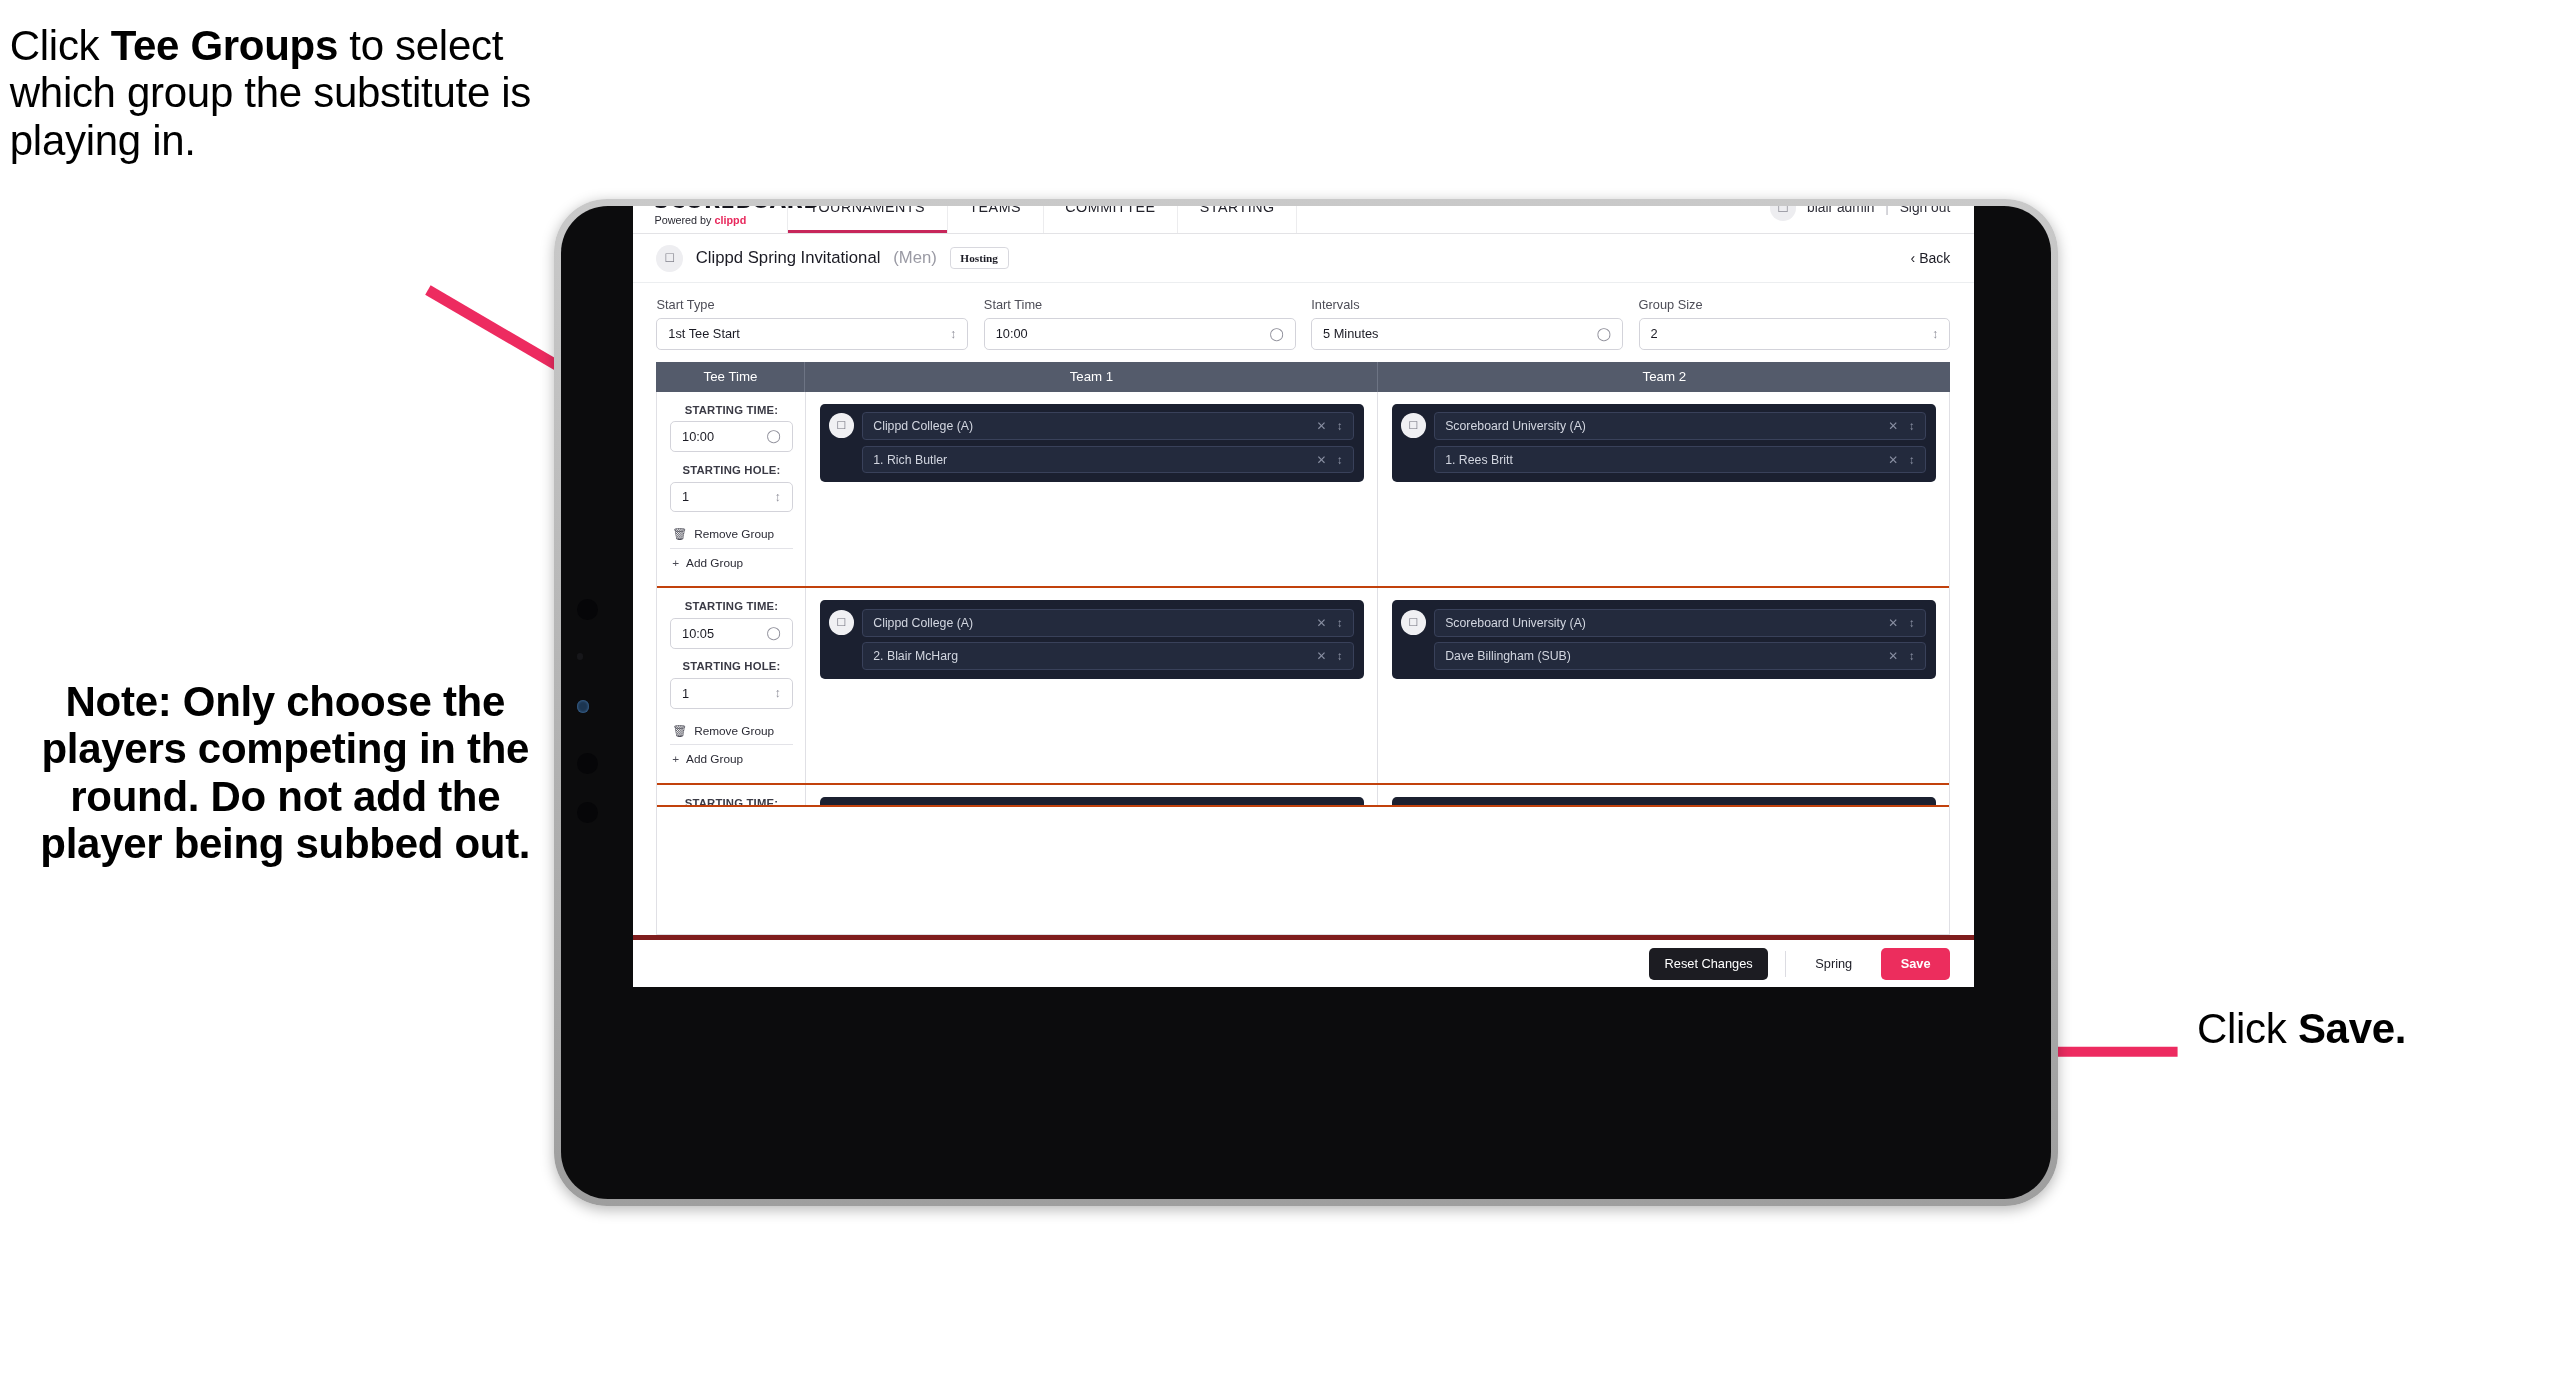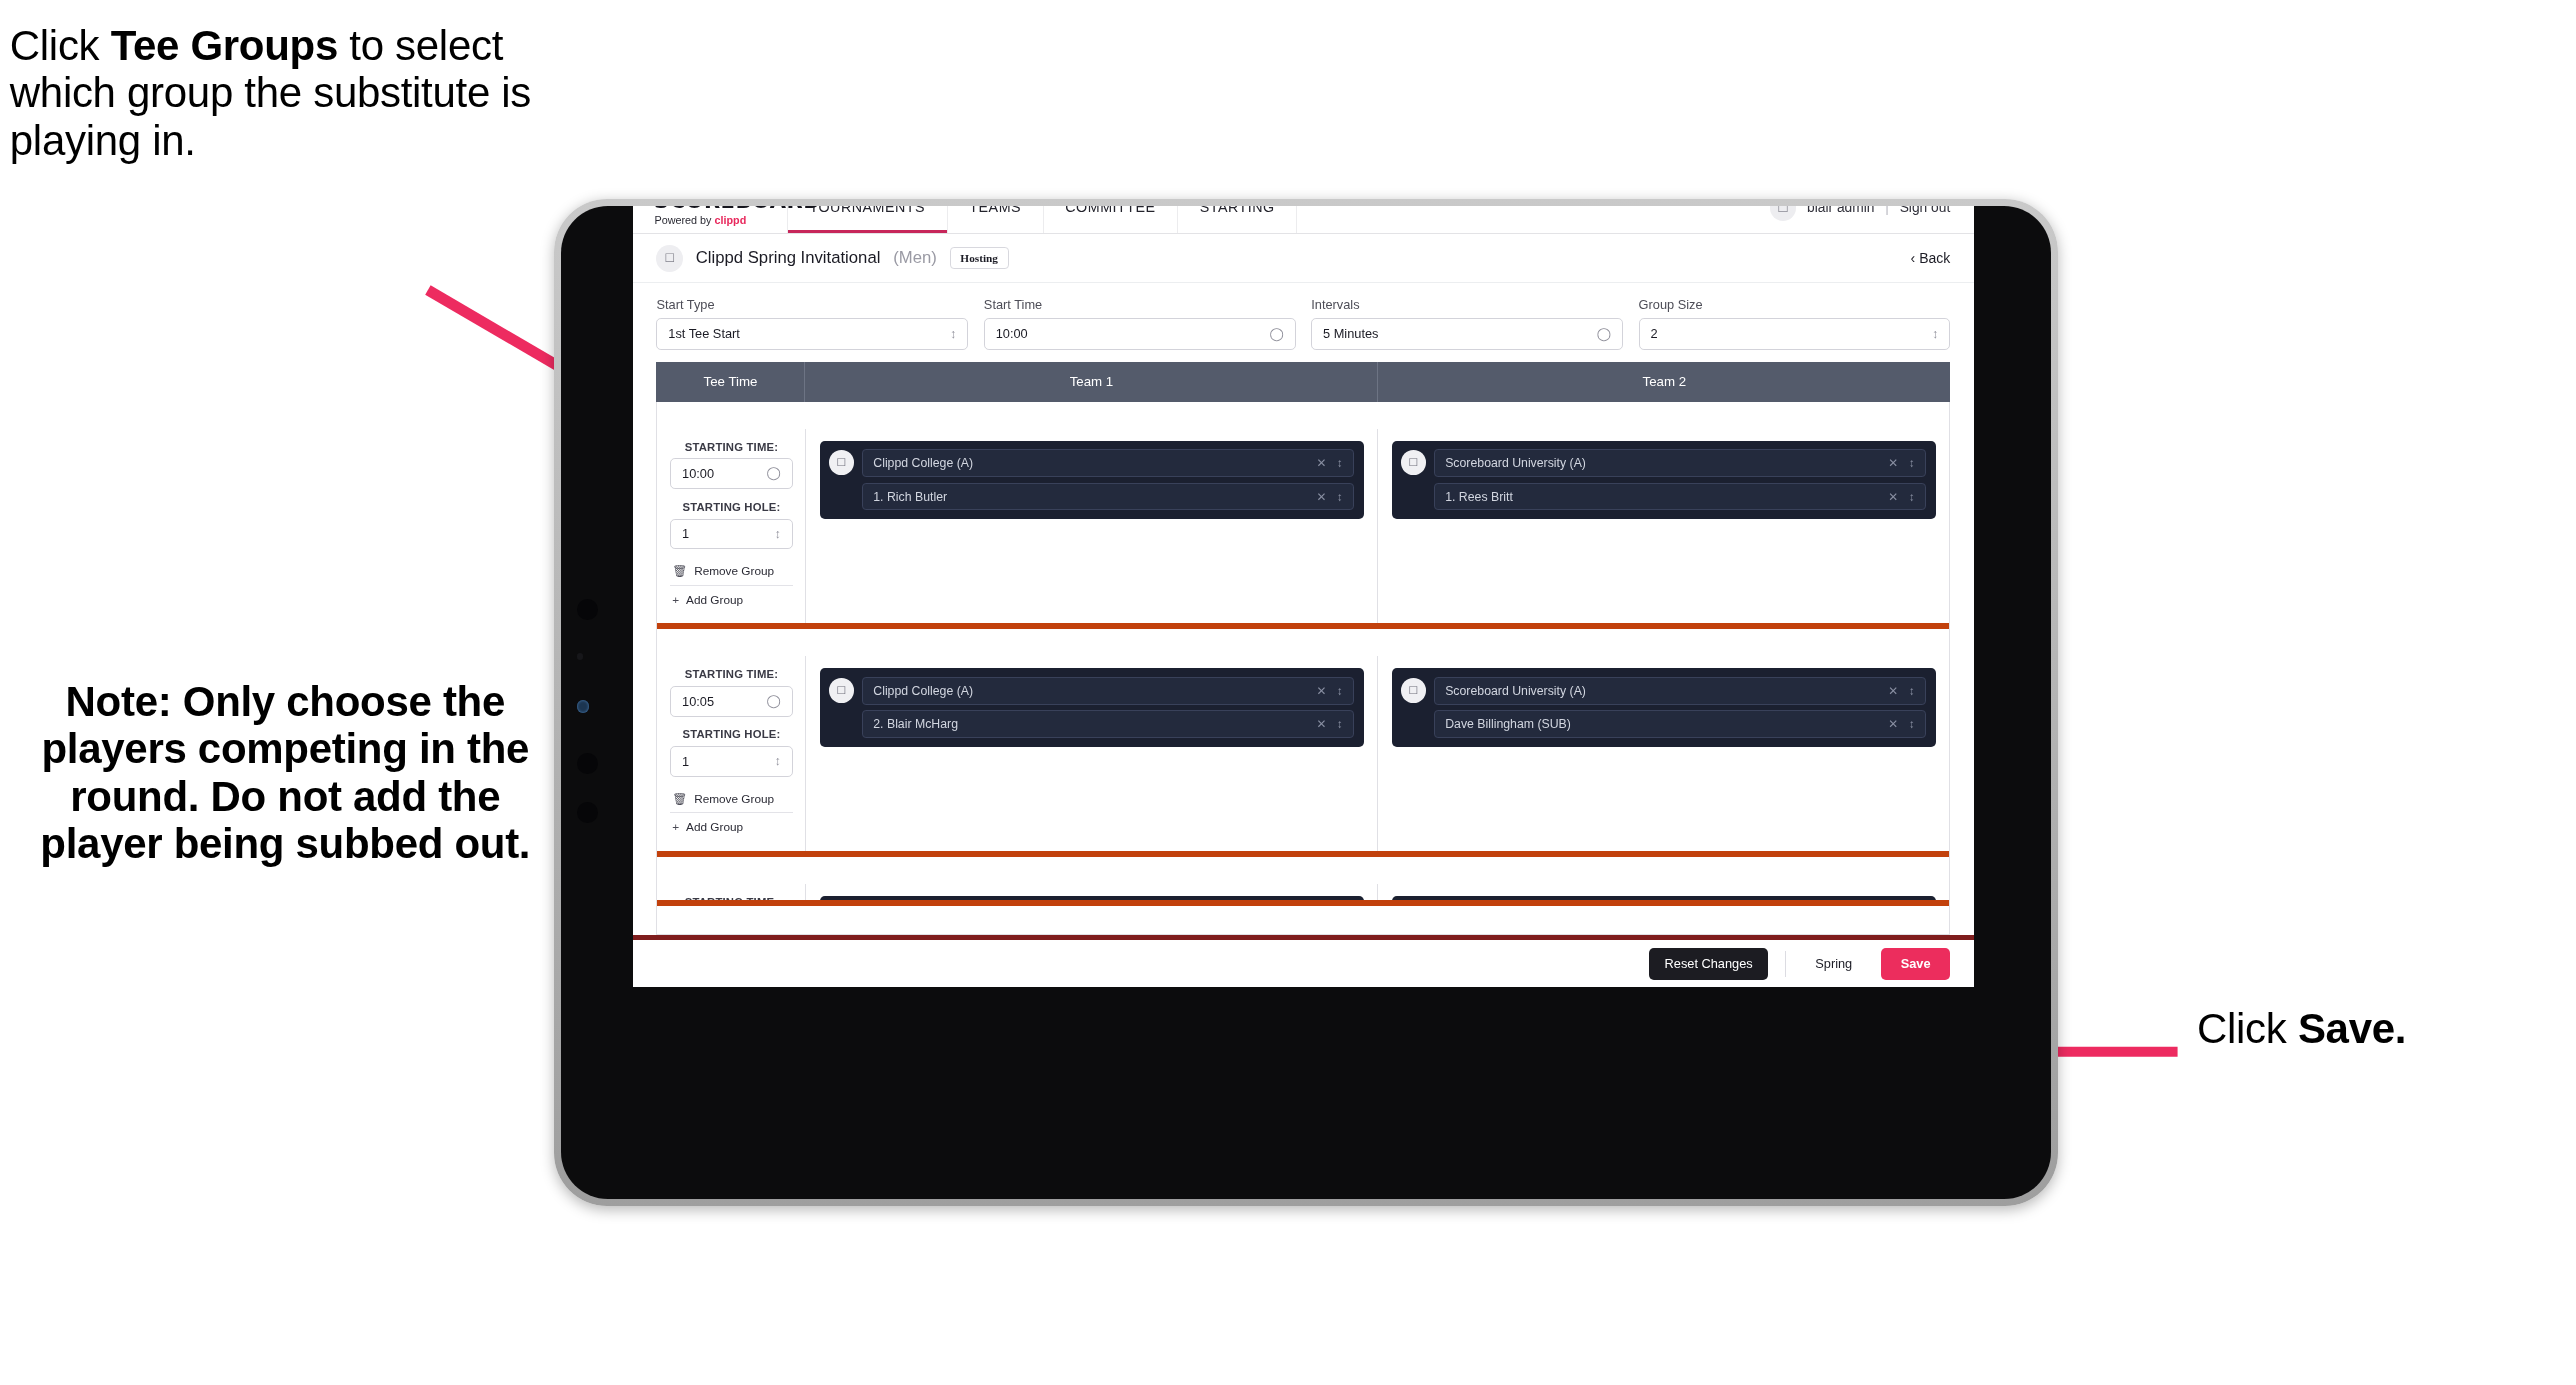--- a/index.html
+++ b/index.html
@@ -136,31 +136,31 @@
   .ctl {
     height: 32px; border: 1px solid #d3d3da; border-radius: 4.9px;
     background: #fff; display:flex; align-items:center;
     padding: 0 10.8px; font-size: 12.8px; color: #1b1b24; cursor: pointer;
   }
   .ctl .val { flex: 1; }
   .ctl .ic { color: #8e8e99; font-size: 12.8px; line-height: 1; }
 
   
   #tablewrap { flex: 1 1 auto; display:flex; flex-direction:column; padding: 0 23.6px; min-height:0; }
-  #thead { display: flex; background: #545b6b; height: 40px; flex: 0 0 auto; }
+  #thead { display: flex; background: #545b6b; height: 30px; flex: 0 0 auto; }
   #thead .th {
     color: #fff; font-size: 13.3px; display:flex; align-items:center; justify-content:center;
   }
   #thead .th.tee { width: 149px; border-right: 1px solid #6d7484; }
   #thead .th.t1 { flex: 1; border-right: 1px solid #6d7484; }
   #thead .th.t2 { flex: 1; }
 
   #tbody { flex:1 1 auto; overflow: hidden; border: 1px solid #e0e0e5; border-top:none; background:#fff; }
 
-  .grouprow { display: flex; border-bottom: 6px solid #c2410c; margin-top: 27px; }
+  .grouprow { display: flex; border-bottom: 2px solid #c2410c; }
   .gcell-tee {
     width: 149px; border-right: 1px solid #e0e0e5;
     padding: 11.8px 12.8px 9.8px 12.8px;
     display: flex; flex-direction: column; align-items: center;
   }
   .gcell-tee .lbl { font-size: 11.3px; font-weight: 700; color: #3a3a45; letter-spacing: 0.2px; }
   .gcell-tee .ctl { width: 100%; margin-top: 5.9px; height: 30.5px; }
   .gcell-tee .lbl.second { margin-top: 11.8px; }
   .minilink {
     width: 100%; display:flex; align-items:center; gap: 6.9px;

